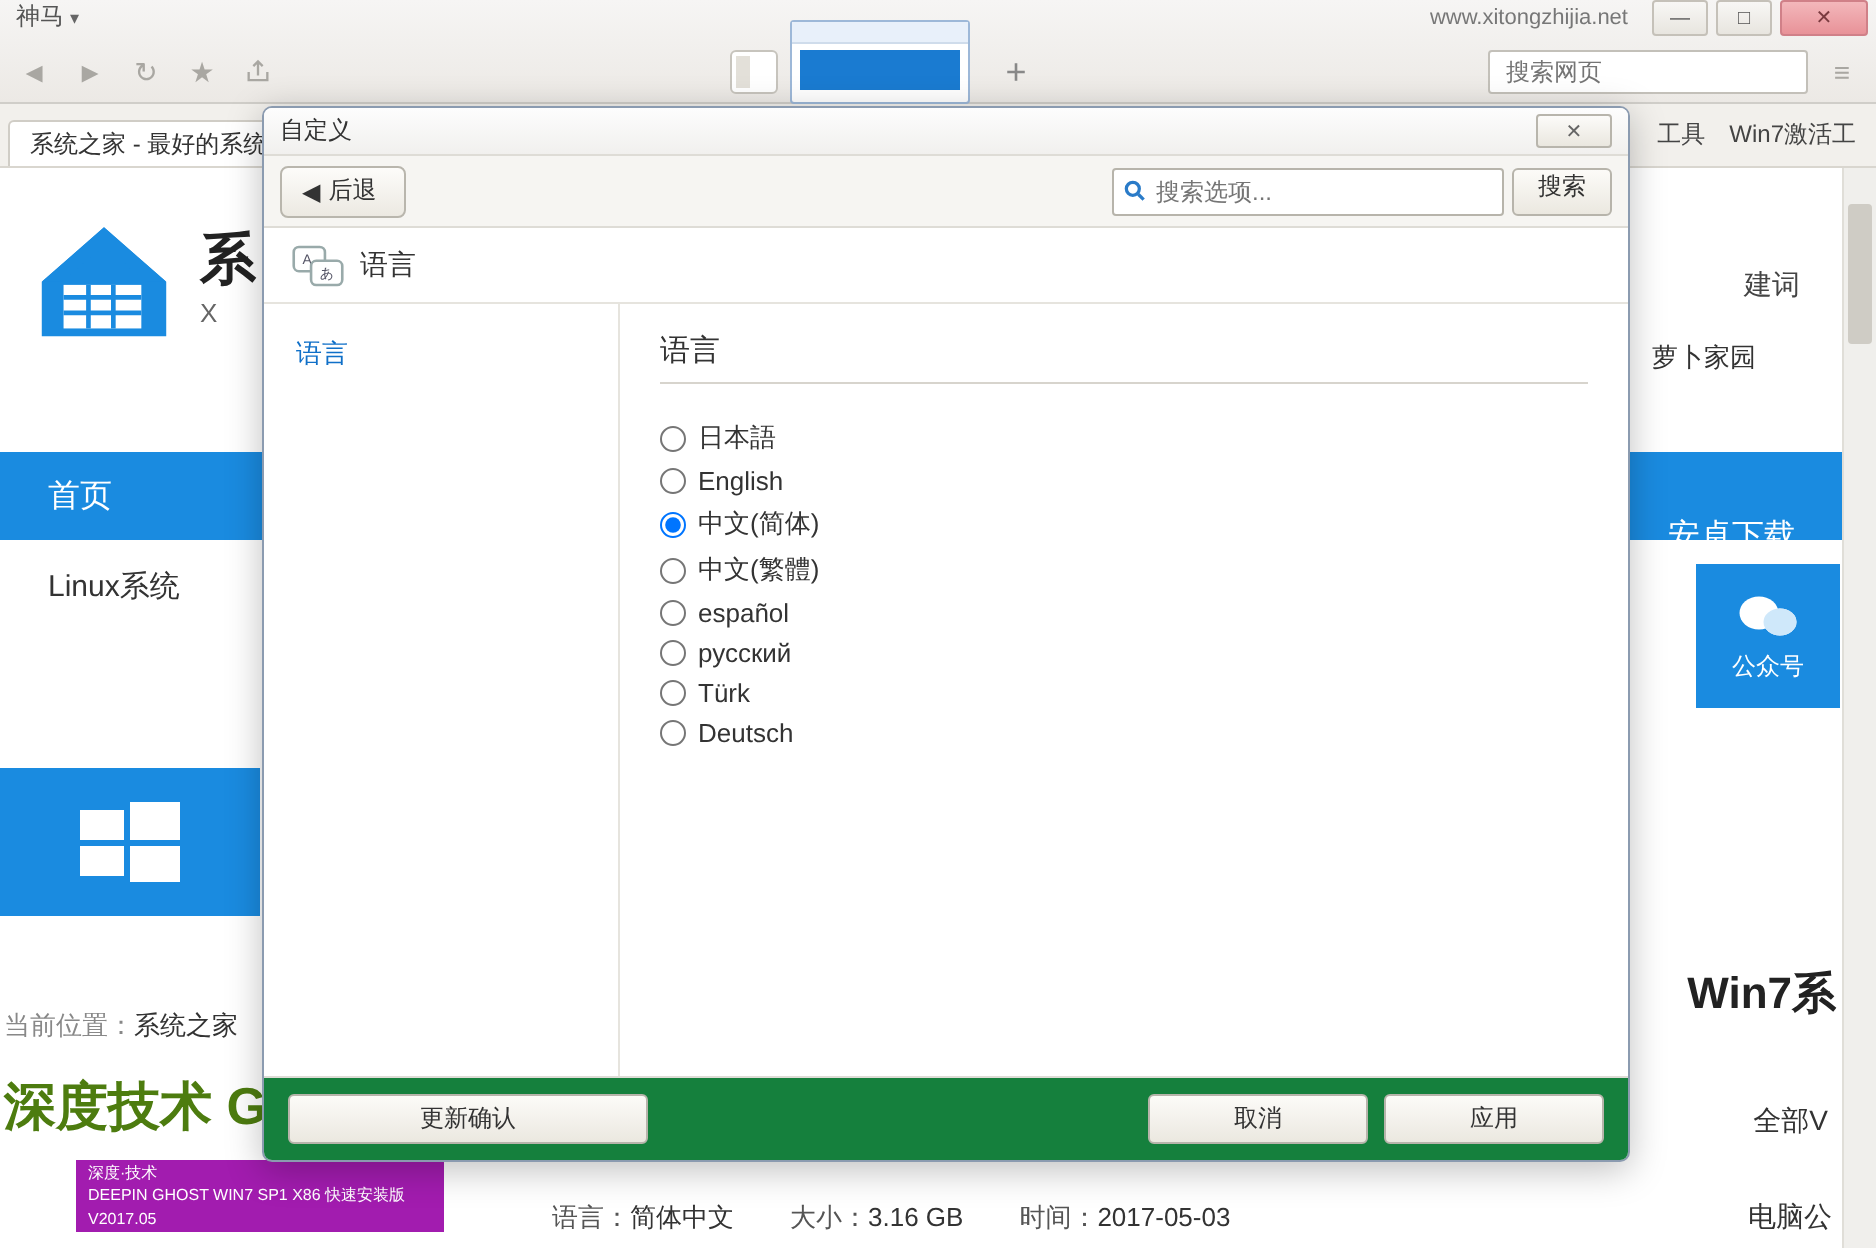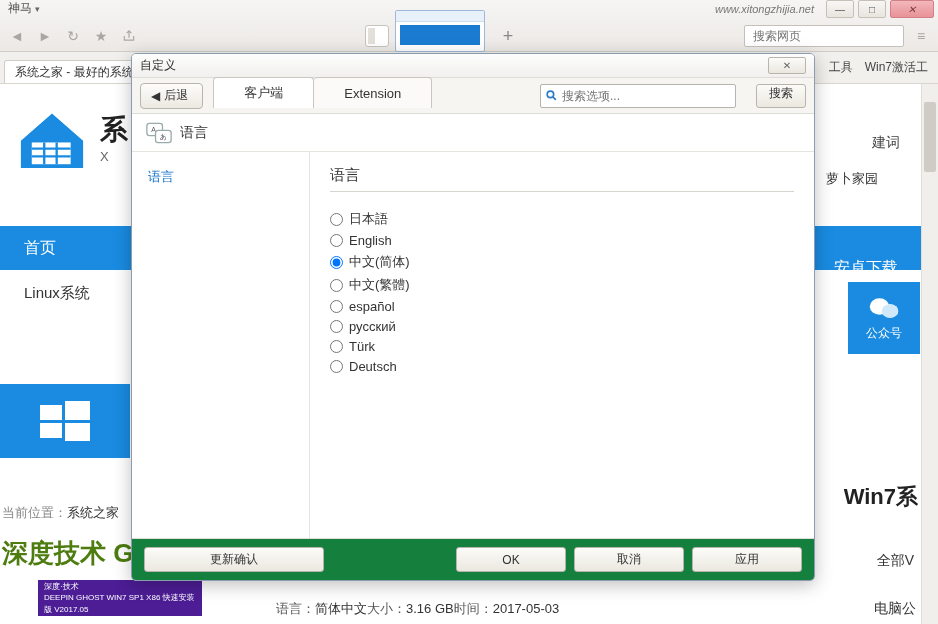--- a/index.html
+++ b/index.html
@@ -3,21 +3,21 @@
 <meta charset="utf-8">
 <style>
 * { box-sizing: border-box; margin: 0; padding: 0; }
 body { font-family: "Microsoft YaHei", Arial, sans-serif; font-size: 12px; background: #fff; overflow: hidden; width: 938px; height: 624px; position: relative; }
 
 
 .browser-chrome { position: relative; height: 52px; background: linear-gradient(#f6f5f4, #ece9e5); border-bottom: 1px solid #d0cec9; }
 .titlebar { height: 20px; display: flex; align-items: flex-start; padding: 0 4px; }
 .app-name { color: #555; display: flex; align-items: center; gap: 3px; font-size: 12px; padding-left: 4px; }
 .app-name::after { content: "▾"; font-size: 9px; color: #666; }
-.titlebar-right { margin-left: auto; display: flex; align-items: center; gap: 4px; font-style: italic; }
+.titlebar-right { margin-left: auto; display: flex; align-items: center; gap: 4px; }
 .url-text { color: #777; font-size: 11px; margin-right: 8px; }
 .win-btn { width: 28px; height: 18px; border: 1px solid #c5c1b9; background: linear-gradient(#f8f7f5,#e8e5df); display: flex; align-items: center; justify-content: center; font-size: 10px; color: #555; border-radius: 2px; }
 .win-btn.close { background: linear-gradient(#f3b7bb,#e89298); border-color: #d08088; color: #7a3a3f; width: 44px; }
 
 .toolbar { height: 32px; display: flex; align-items: center; padding: 0 6px; gap: 6px; }
 .nav-btn { width: 22px; height: 22px; display: flex; align-items: center; justify-content: center; color: #a9a7a2; font-size: 14px; }
 .toolbar-spacer { flex: 1; }
 .tab-panel { width: 24px; height: 22px; border: 1px solid #c7c4bd; border-radius: 3px; background: #fff; position: relative; }
 .tab-panel::before { content: ""; position: absolute; left: 2px; top: 2px; width: 7px; bottom: 2px; background: #e3e0d9; }
 .thumb-tab { width: 90px; height: 42px; border: 1px solid #9db8d8; background: #fff; position: relative; margin-top: -10px; border-radius: 2px; }
@@ -47,38 +47,38 @@
 .linux-row { position: absolute; top: 200px; left: 24px; font-size: 15px; color: #333; }
 .wechat-box { position: absolute; right: 18px; top: 198px; width: 72px; height: 72px; background: #1a8be0; color: #fff; display: flex; flex-direction: column; align-items: center; justify-content: center; gap: 4px; font-size: 12px; }
 .wechat-box svg { width: 30px; height: 26px; }
 .band2 { position: absolute; top: 300px; left: 0; width: 130px; height: 74px; background: #1a8be0; display: flex; align-items: center; justify-content: center; }
 .band2 svg { width: 50px; height: 40px; }
 .crumb { position: absolute; top: 420px; left: 2px; font-size: 13px; color: #888; }
 .crumb b { color: #333; font-weight: normal; }
 .win7-title { position: absolute; right: 20px; top: 398px; font-size: 22px; font-weight: bold; color: #222; }
 .article-title { position: absolute; top: 452px; left: 2px; font-size: 26px; font-weight: bold; color: #4d7c0f; }
 .all-link { position: absolute; right: 24px; top: 468px; font-size: 14px; color: #333; }
-.deepin-img { position: absolute; top: 496px; left: 38px; width: 164px; height: 36px; background: #4c1d95; color: #fff; font-size: 8px; display: flex; flex-direction: column; justify-content: center; padding-left: 6px; line-height: 1.4; }
-.meta-row { position: absolute; top: 516px; left: 276px; font-size: 13px; color: #555; display: flex; }
+.deepin-img { position: absolute; top: 496px; left: 38px; width: 184px; height: 36px; background: #a21caf; color: #fff; font-size: 8px; display: flex; flex-direction: column; justify-content: center; padding-left: 6px; line-height: 1.4; }
+.meta-row { position: absolute; top: 516px; left: 276px; font-size: 13px; color: #555; display: flex; gap: 28px; }
 .meta-row .v { color: #333; }
 .pc-label { position: absolute; right: 22px; top: 516px; font-size: 14px; color: #333; }
 .scrollbar-v { position: absolute; right: 0; top: 0; bottom: 0; width: 17px; background: #f0efec; border-left: 1px solid #e0ded8; }
 .scrollbar-v::before { content: ""; position: absolute; top: 18px; left: 2px; right: 2px; height: 70px; background: #cfccc5; border-radius: 2px; }
 
 
 .dialog { position: absolute; left: 131px; top: 53px; width: 684px; height: 528px; background: #fff; border: 1px solid #8b9bb0; border-radius: 5px; box-shadow: 0 4px 18px rgba(0,0,0,0.25); display: flex; flex-direction: column; overflow: hidden; }
 .dlg-title { height: 24px; background: linear-gradient(#fdfdfd,#f1f0ee); border-bottom: 1px solid #dedcd6; display: flex; align-items: center; padding: 0 8px; font-size: 12px; color: #333; }
 .dlg-close { margin-left: auto; width: 38px; height: 17px; border: 1px solid #b8b5ac; background: linear-gradient(#fcfbf9,#eae7df); border-radius: 2px; display: flex; align-items: center; justify-content: center; font-size: 10px; color: #666; }
 .dlg-toolbar { height: 36px; border-bottom: 1px solid #dedcd6; display: flex; align-items: center; padding: 6px 8px; gap: 0; background: #f6f5f2; }
 .back-btn { height: 26px; padding: 0 14px 0 10px; border: 1px solid #b9b6ad; background: linear-gradient(#fdfcfa,#ece9e2); border-radius: 4px; display: flex; align-items: center; gap: 4px; font-size: 12px; color: #333; }
 .dlg-tabs { display: flex; margin-left: 10px; height: 30px; align-self: flex-end; }
 .dlg-tab { padding: 0 30px; border: 1px solid #c9c6be; border-bottom: none; background: #fbfaf8; display: flex; align-items: center; font-size: 13px; color: #333; border-radius: 4px 4px 0 0; margin-bottom: -1px; }
 .dlg-tab + .dlg-tab { border-left: none; }
 .dlg-tab.active { background: #fff; }
-.dlg-search { margin-left: auto; display: flex; align-items: flex-start; gap: 20px; }
+.dlg-search { margin-left: auto; display: flex; align-items: flex-start; gap: 4px; }
 .dlg-search-box { width: 196px; height: 24px; border: 1px solid #b7b4ab; background: #fff; border-radius: 2px; display: flex; align-items: center; padding: 0 4px; gap: 4px; }
 .dlg-search-box input { border: none; outline: none; font-size: 12px; flex: 1; color: #333; }
 .dlg-search-btn { height: 24px; padding: 0 12px; border: 1px solid #b7b4ab; background: linear-gradient(#fcfbf8,#ebe8e0); border-radius: 3px; font-size: 12px; color: #333; }
 .dlg-header { height: 38px; border-bottom: 1px solid #e6e4de; display: flex; align-items: center; padding: 0 14px; gap: 8px; font-size: 14px; color: #333; background: #fff; }
 .lang-icon { width: 26px; height: 22px; }
 .dlg-body { flex: 1; display: flex; overflow: hidden; }
 .dlg-side { width: 178px; border-right: 1px solid #e6e4de; padding: 12px 16px; }
 .dlg-side-item { color: #1070c8; font-size: 13px; padding: 4px 0; }
 .dlg-main { flex: 1; padding: 14px 20px; overflow: auto; }
 .section-title { font-size: 15px; color: #333; padding-bottom: 6px; border-bottom: 1px solid #d7d4cd; margin-bottom: 18px; }
@@ -204,24 +204,20 @@
 <div class="dialog">
   <div class="dlg-title">
     <span>自定义</span>
     <div class="dlg-close">✕</div>
   </div>
   <div class="dlg-toolbar">
     <div class="back-btn">
       <span>◀</span>
       <span>后退</span>
     </div>
-    <div class="dlg-tabs">
-      <div class="dlg-tab active">客户端</div>
-      <div class="dlg-tab">Extension</div>
-    </div>
     <div class="dlg-search">
       <div class="dlg-search-box">
         <svg width="13" height="13" viewBox="0 0 24 24" fill="none" stroke="#2a7bc8" stroke-width="3">
             <circle cx="10" cy="10" r="6"></circle>
             <path d="M20 20l-5-5"></path>
           </svg>
         <input placeholder="搜索选项..." style="">
       </div>
       <div class="dlg-search-btn">搜索</div>
     </div>
@@ -273,18 +269,17 @@
         <label class="radio-item">
             <input type="radio" name="lang" style="">
             <span>Deutsch</span>
           </label>
       </div>
     </div>
   </div>
   <div class="dlg-footer">
     <div class="dlg-btn wide">更新确认</div>
     <div class="right-group">
-      <div class="dlg-btn">OK</div>
       <div class="dlg-btn">取消</div>
       <div class="dlg-btn">应用</div>
     </div>
   </div>
 </div>
 
 </body></html>

